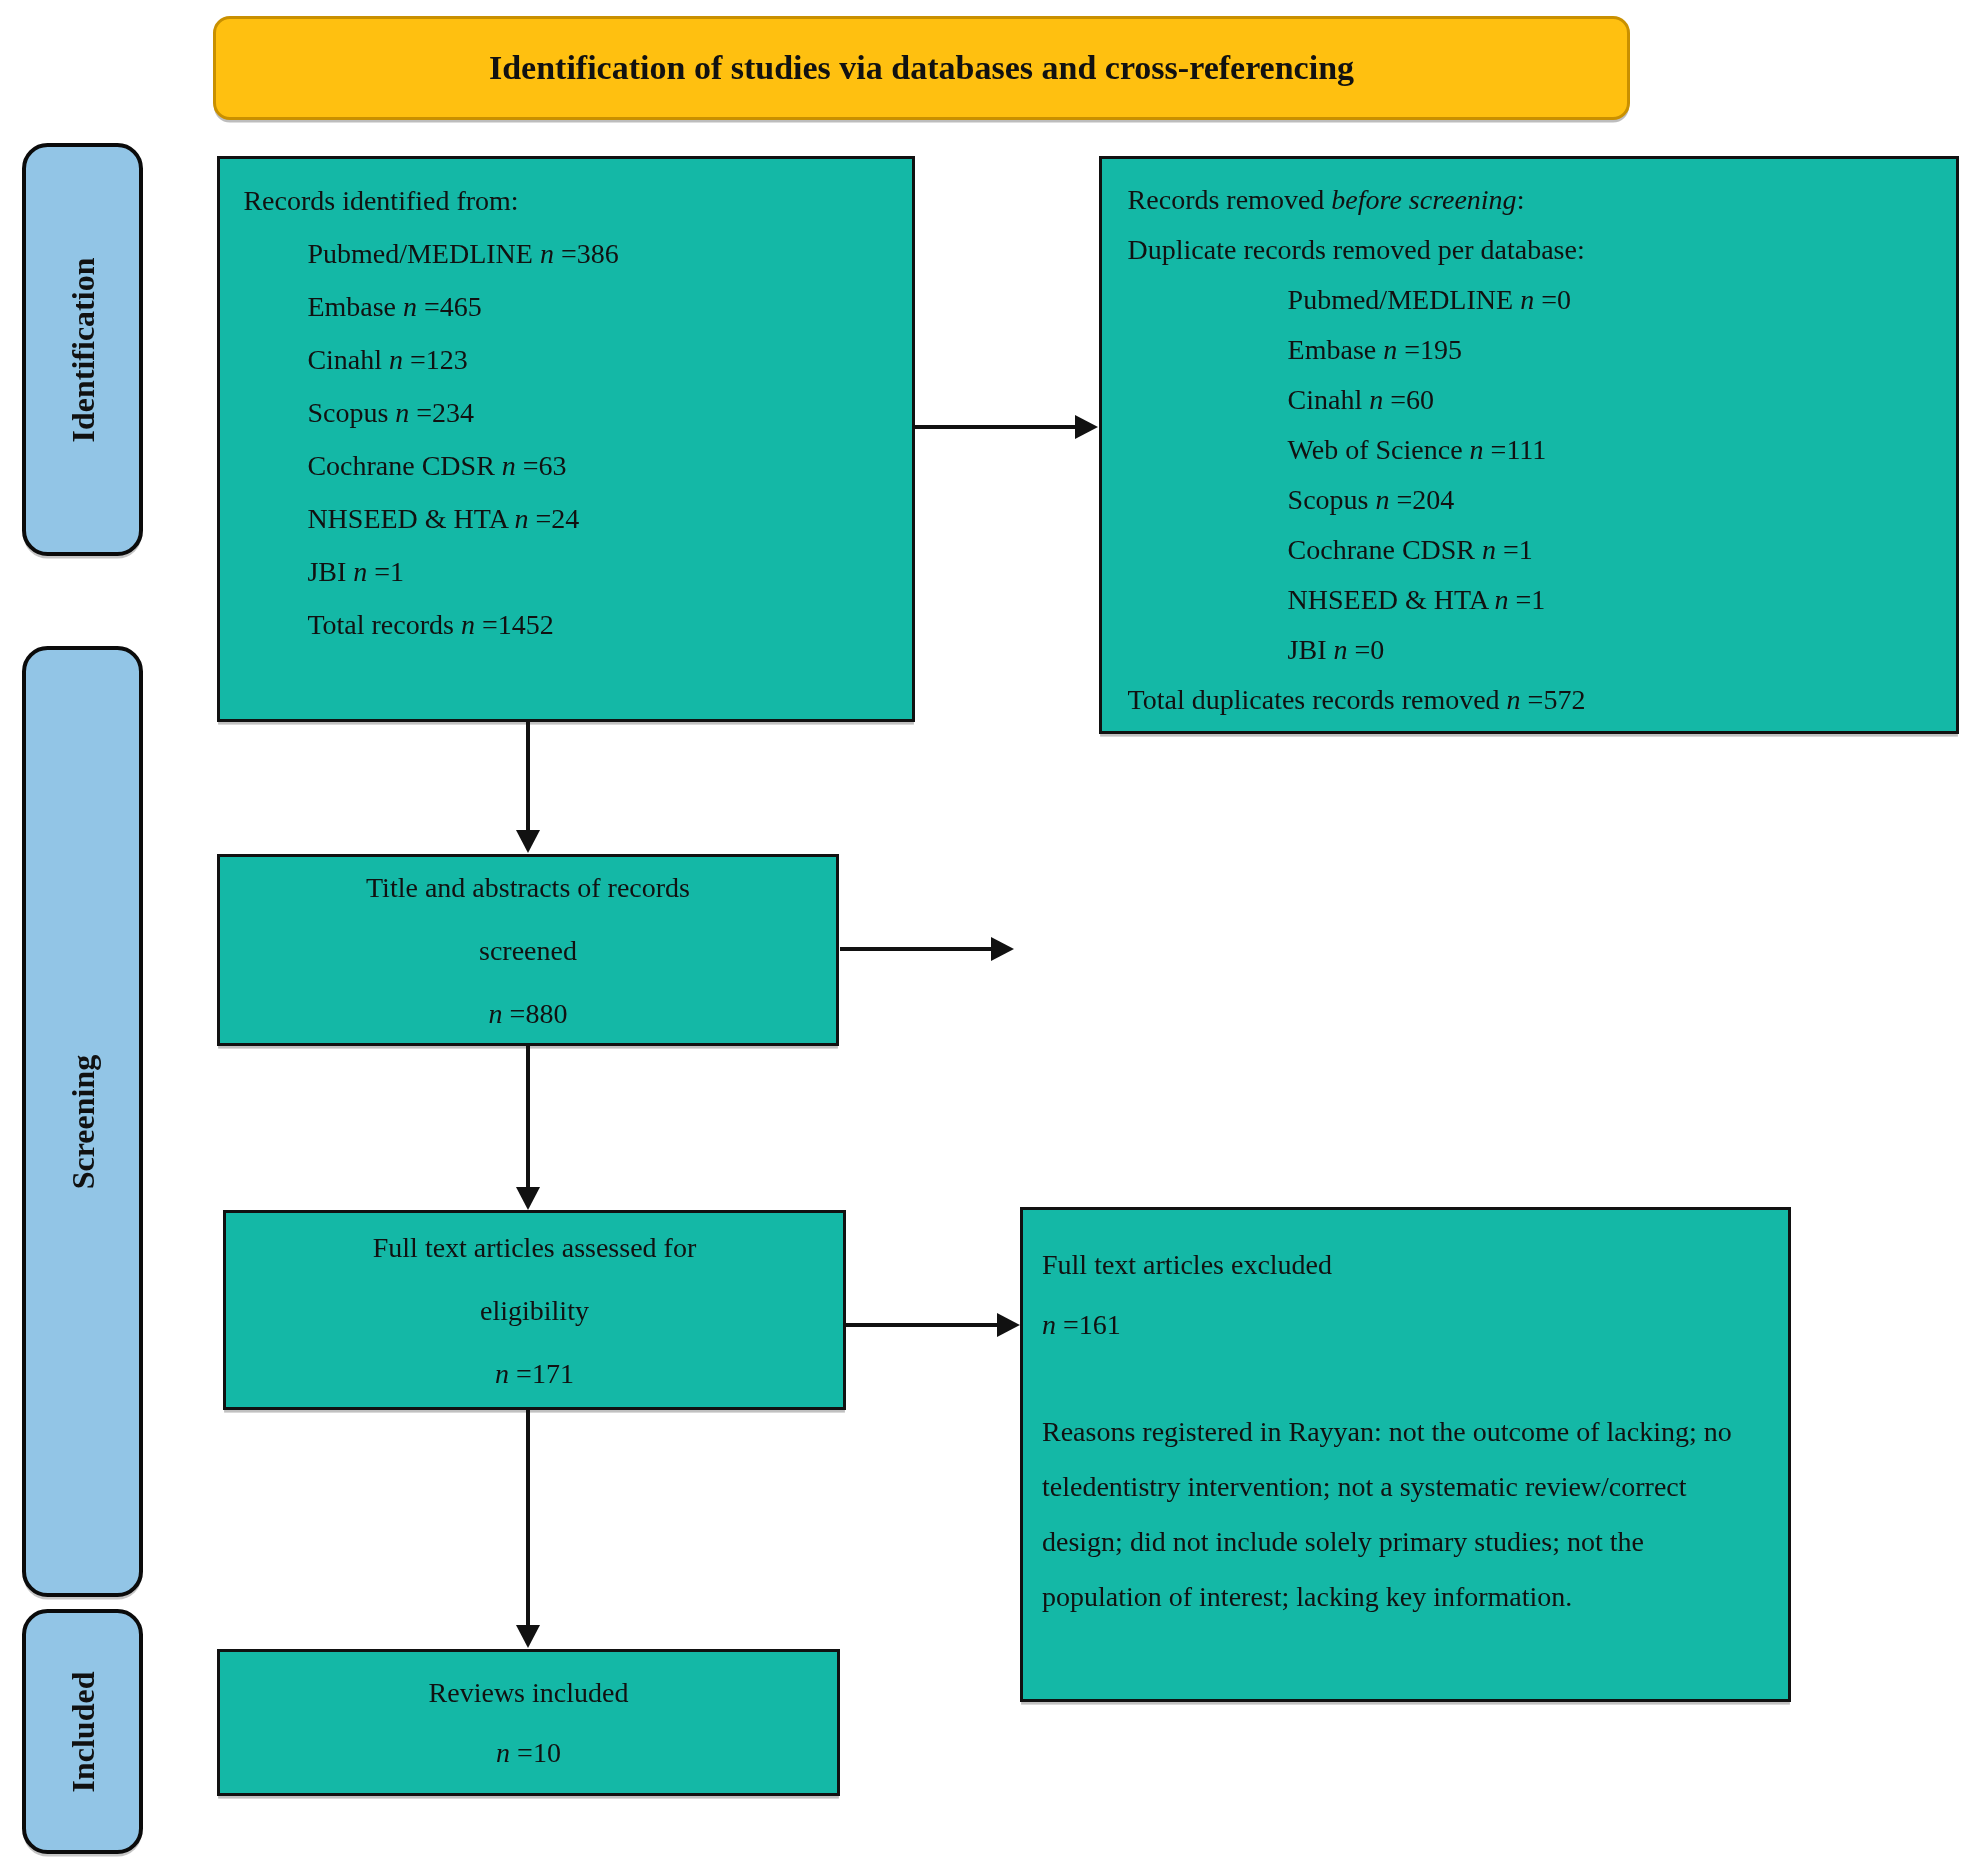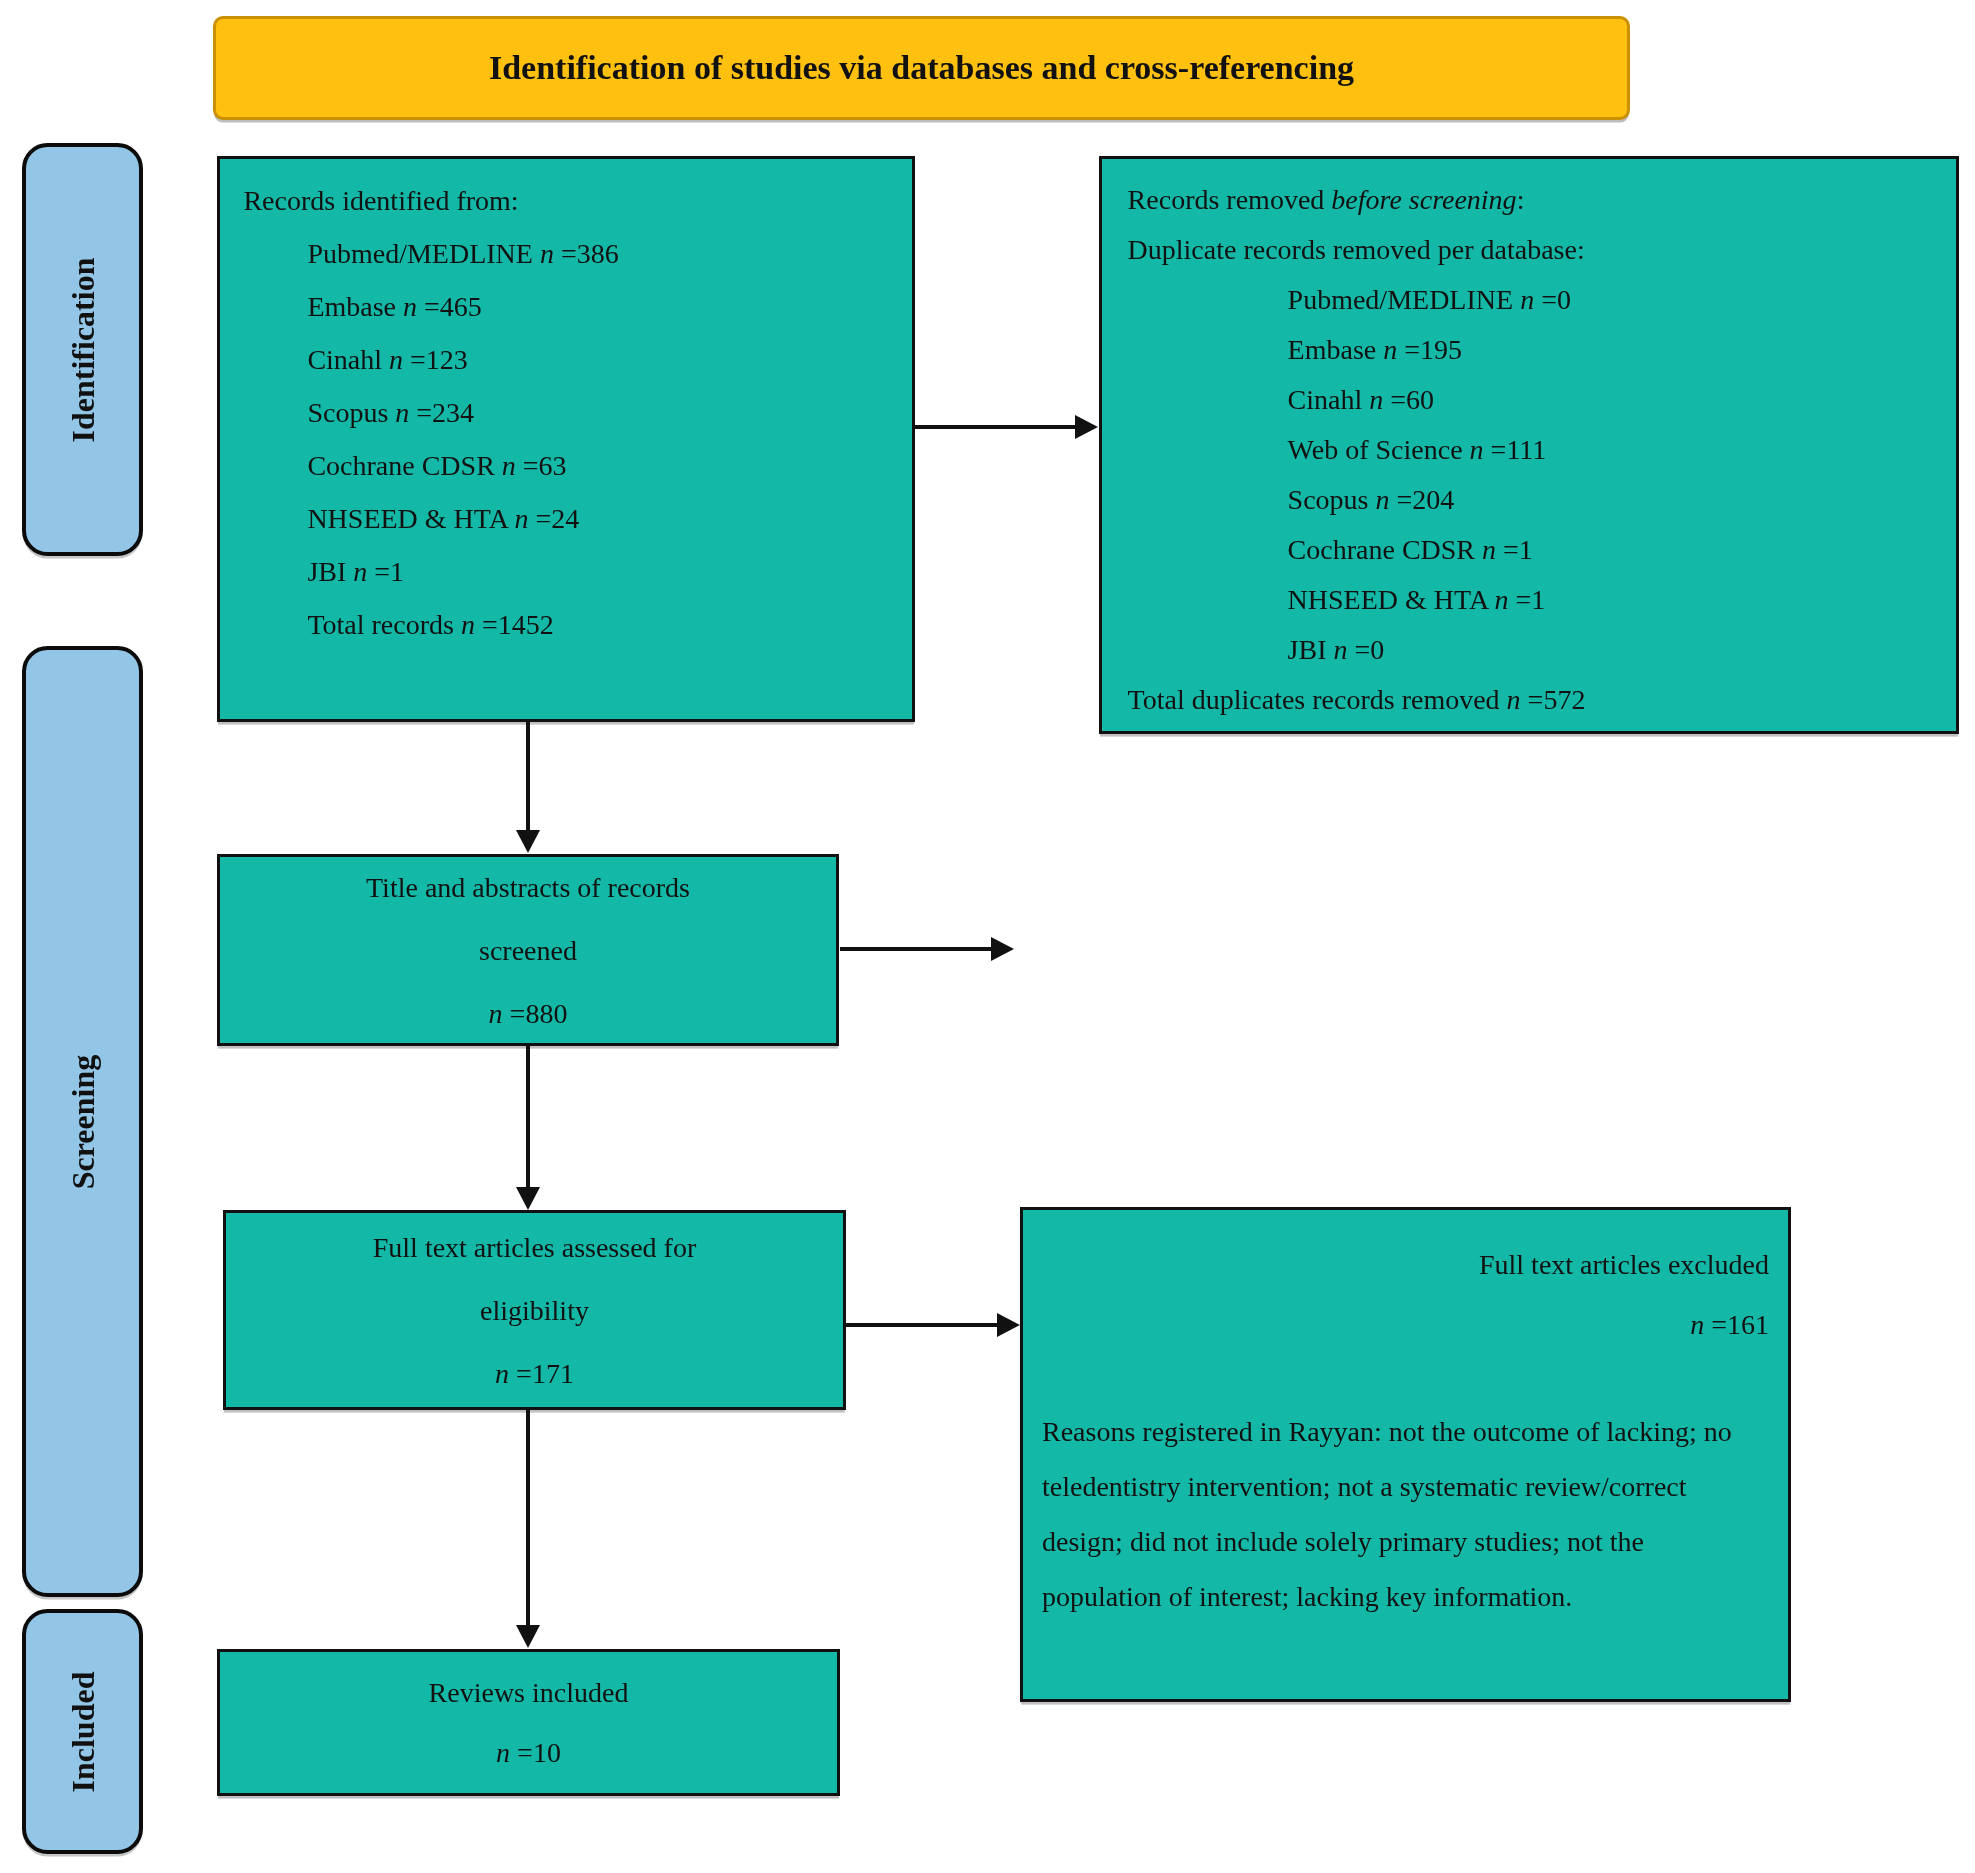--- a/index.html
+++ b/index.html
@@ -9,21 +9,21 @@
     background:#ffffff;
     font-family:"Liberation Serif", serif;
     color:#111;
     overflow:hidden;
   }
   
   .banner{
     position:absolute;left:213px;top:16px;width:1417px;height:104px;
     background:var(--banner-fill,#FFC010);
     border:3.2px solid var(--banner-border,#C99000);
-    border-radius:10px;
+    border-radius:17px;
     box-sizing:border-box;
     display:flex;align-items:center;justify-content:center;
     font-weight:bold;font-size:34px;
     box-shadow:0 3.7px 0 -1.1px #bdbdbd;
   }
   
   .stage{
     position:absolute;left:22.4px;width:121px;
     background:var(--stage-fill,#92C5E6);
     border:4.8px solid #0b0b0b;
@@ -53,21 +53,21 @@
   #box-duplicates{left:1099px;top:156px;width:860px;height:578px;padding:16px 10.7px 0 25.6px;line-height:50px;}
   #box-duplicates .db-item{margin-left:160px;}
   .center-box{
     display:flex;flex-direction:column;justify-content:center;
     text-align:center;line-height:63px;
   }
   #box-screened{left:217px;top:854px;width:622px;height:192px;}
   #box-excluded-ta{left:1014px;top:851px;width:631px;height:193px;}
   #box-fulltext{left:223px;top:1210px;width:623px;height:200px;}
   #box-ft-excluded{left:1020px;top:1207px;width:771px;height:495px;padding:24.5px 19px 0 19px;}
-  #box-ft-excluded .heads{text-align:right;line-height:60px;}
+  #box-ft-excluded .heads{text-align:left;line-height:60px;}
   #box-ft-excluded .reasons{margin-top:49px;text-align:left;line-height:55px;}
   #box-included{left:217px;top:1649px;width:623px;height:147px;line-height:60px;}
   
   .harrow{position:absolute;height:3.7px;background:#111;}
   .harrow::after{
     content:"";position:absolute;right:-22.4px;top:50%;transform:translateY(-50%);
     border-left:23.4px solid #111;border-top:12.8px solid transparent;border-bottom:12.8px solid transparent;
     width:0;height:0;
   }
   .varrow{position:absolute;width:3.7px;background:#111;}

